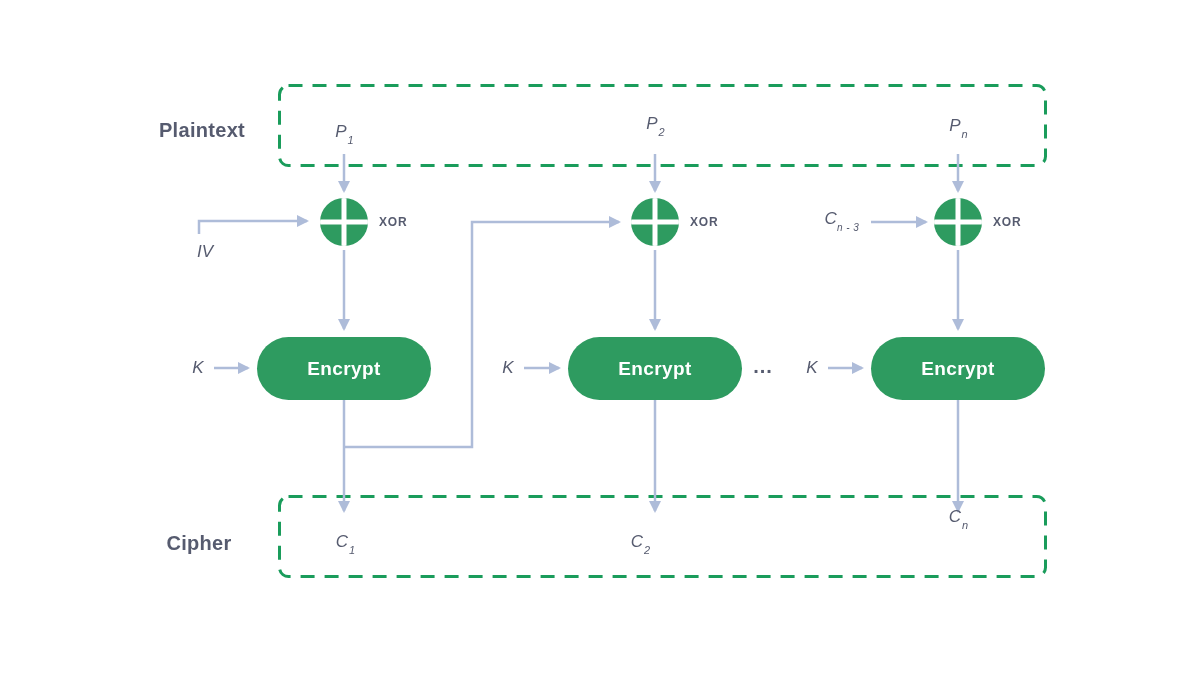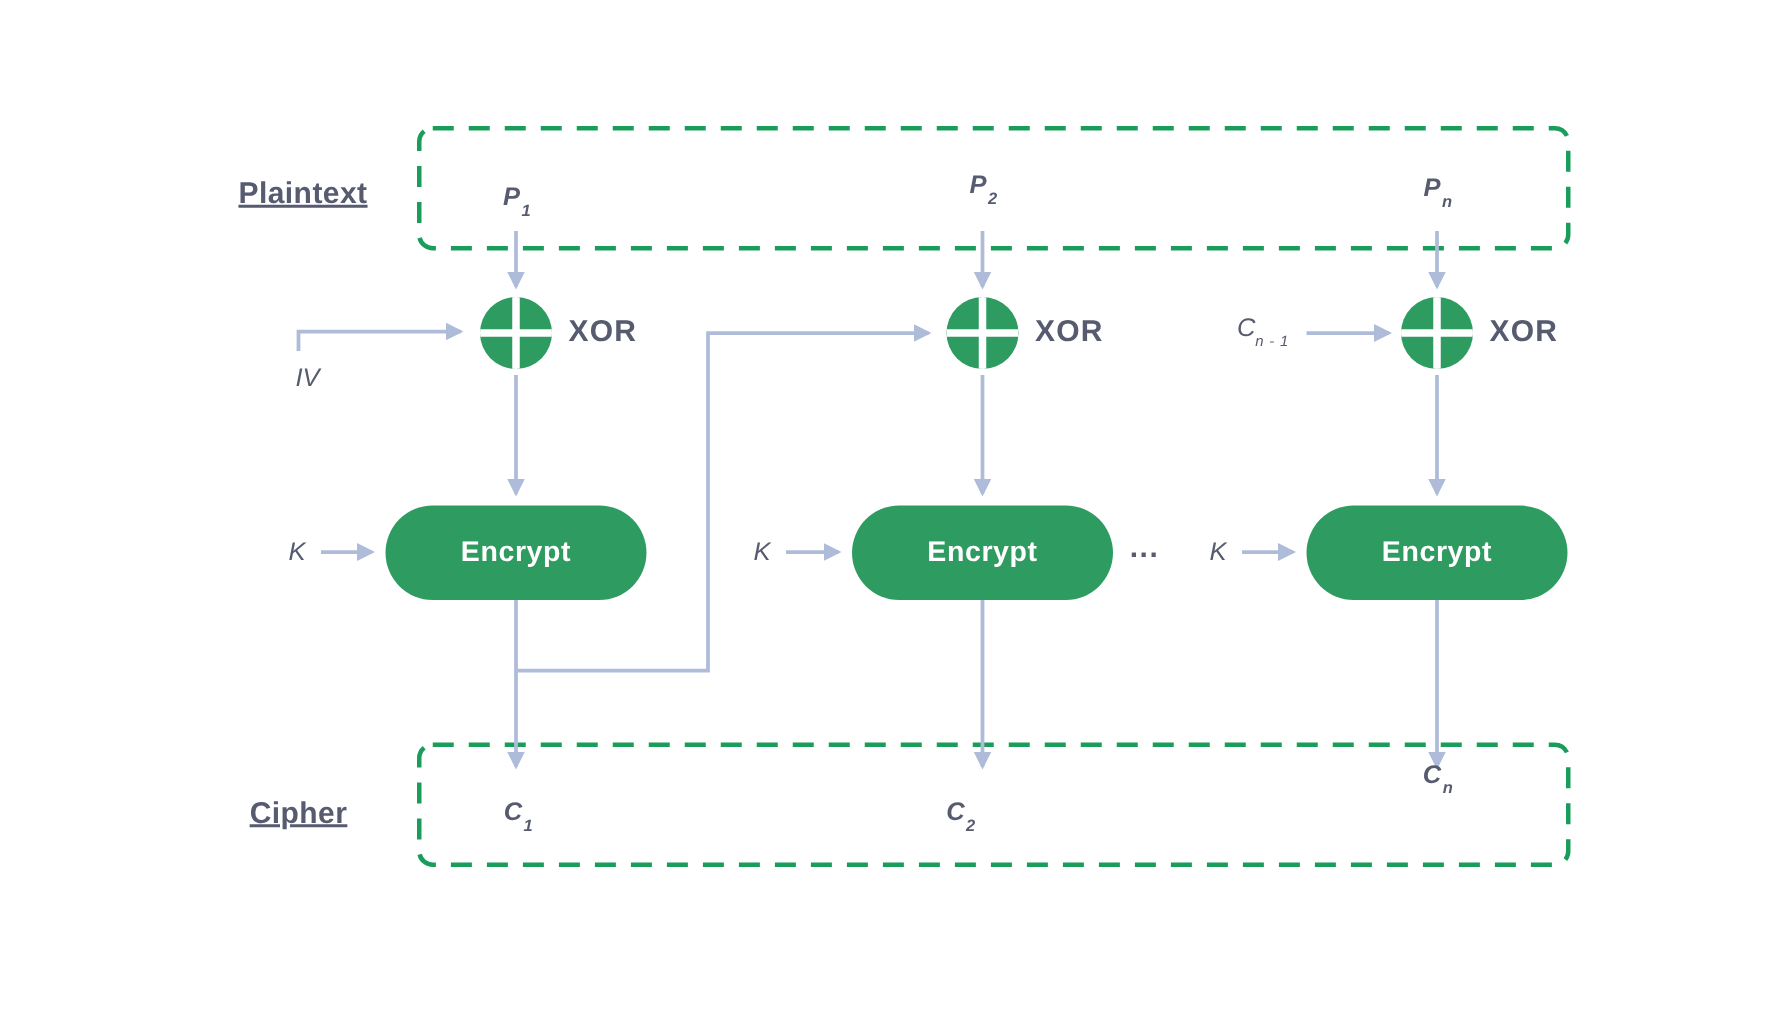--- a/index.html
+++ b/index.html
@@ -13,35 +13,35 @@
   html,body{margin:0;padding:0;background:var(--c-background);}
   .canvas{
     position:relative;width:1190px;height:680px;background:var(--c-background);
     font-family:"Liberation Sans",sans-serif;overflow:hidden;
   }
   .wires{position:absolute;left:0;top:0;width:1190px;height:680px;}
   .wires line,.wires polyline{stroke:var(--c-arrow);stroke-width:2.5;fill:none;}
   .wires rect.dashbox{stroke:var(--c-dash_green);stroke-width:3;fill:none;stroke-dasharray:14 10;}
   .arrowhead{fill:var(--c-arrow);}
   .pos{position:absolute;transform:translate(-50%,-50%);white-space:nowrap;}
-  .section-label{font-size:20px;font-weight:bold;color:var(--c-text);letter-spacing:.3px;text-decoration:underline;}
-  .var-label{font-size:17px;font-weight:700;font-style:italic;color:var(--c-text);}
+  .section-label{font-size:20px;font-weight:bold;color:var(--c-text);letter-spacing:.3px;}
+  .var-label{font-size:17px;font-weight:400;font-style:italic;color:var(--c-text);}
   .var-label sub{font-size:11px;font-style:italic;position:relative;top:3px;left:1px;}
   .io-label{font-size:17px;font-weight:500;font-style:italic;color:var(--c-text);}
   .io-label sub{font-size:10px;position:relative;top:3px;letter-spacing:.5px;}
   .xor-circle{
     position:absolute;width:48px;height:48px;border-radius:50%;
     background:var(--c-green);overflow:hidden;
   }
   .xor-circle::before{content:"";position:absolute;left:50%;top:0;width:5px;height:100%;
     background:var(--c-background);transform:translateX(-50%);}
   .xor-circle::after{content:"";position:absolute;top:50%;left:0;height:5px;width:100%;
     background:var(--c-background);transform:translateY(-50%);}
   .xor-text{
-    position:absolute;transform:translateY(-50%);font-size:20px;font-weight:600;
+    position:absolute;transform:translateY(-50%);font-size:12px;font-weight:600;
     color:var(--c-text);letter-spacing:.8px;white-space:nowrap;
   }
   .encrypt-pill{
     position:absolute;width:174px;height:63px;border-radius:32px;background:var(--c-green);
     display:flex;align-items:center;justify-content:center;
   }
   .encrypt-pill span{color:var(--c-encrypt_text);font-size:19px;font-weight:bold;letter-spacing:.4px;text-align:center;}
   .ellipsis{font-size:20px;font-weight:bold;color:var(--c-text);letter-spacing:1px;}
 </style>
 </head>
@@ -93,21 +93,21 @@
   <div class="xor-circle" style="left:631px;top:198px"></div>
   <div class="xor-circle" style="left:934px;top:198px"></div>
   <div class="xor-text" style="left:379px;top:222px">XOR</div>
   <div class="xor-text" style="left:690px;top:222px">XOR</div>
   <div class="xor-text" style="left:993px;top:222px">XOR</div>
 
   <div class="pos io-label" style="left:205px;top:252px">IV</div>
   <div class="pos io-label" style="left:198px;top:368px">K</div>
   <div class="pos io-label" style="left:508px;top:368px">K</div>
   <div class="pos io-label" style="left:812px;top:368px">K</div>
-  <div class="pos io-label" style="left:842px;top:220px"><span>C</span><sub>n - 1</sub></div>
+  <div class="pos io-label" style="left:842px;top:220px"><span>C</span><sub>n - 3</sub></div>
 
   <div class="encrypt-pill" style="left:257px;top:337px">
       <span>Encrypt</span>
     </div>
   <div class="encrypt-pill" style="left:568px;top:337px">
       <span>Encrypt</span>
     </div>
   <div class="encrypt-pill" style="left:871px;top:337px">
       <span>Encrypt</span>
     </div>

